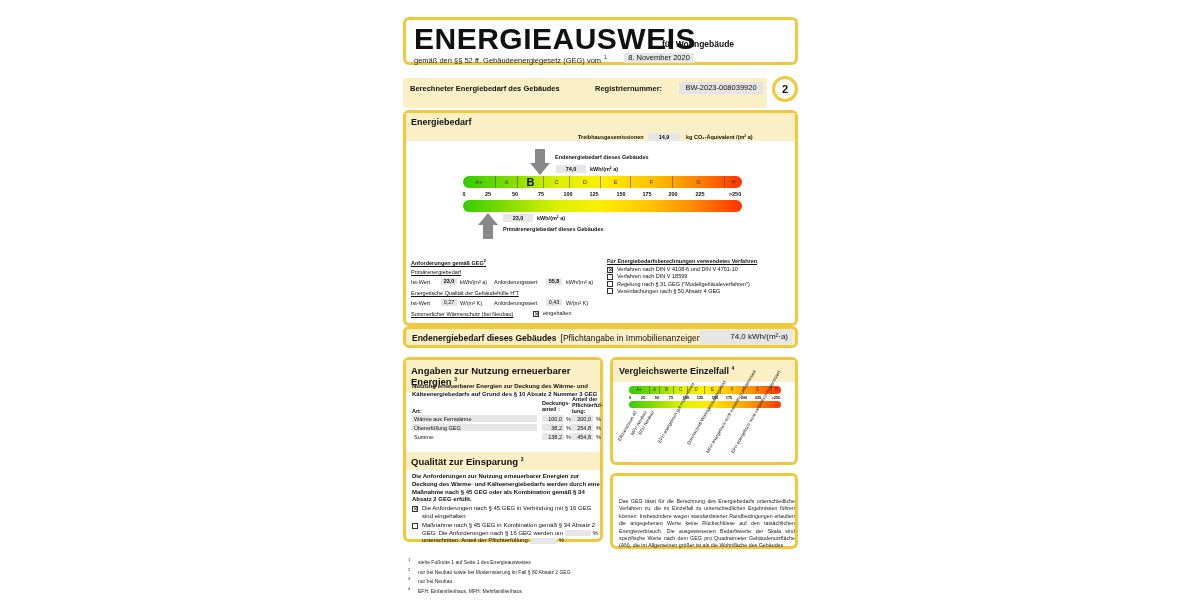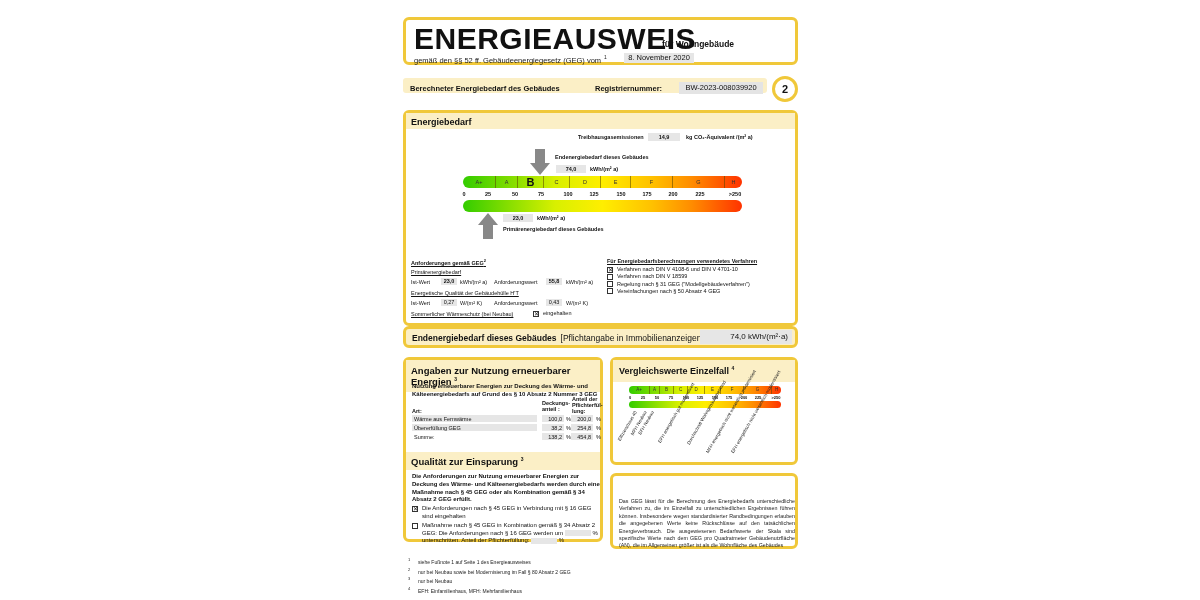--- a/index.html
+++ b/index.html
@@ -10,29 +10,29 @@
 
   
   #title-box { left: 403px; top: 17px; width: 395px; height: 48px; }
   #title-main { position: absolute; left: 8px; top: 4px; font-size: 30px; font-weight: bold; letter-spacing: 0.5px; line-height: 30px; }
   #title-sub { position: absolute; left: 256px; top: 19px; font-size: 8.5px; font-weight: bold; }
   #title-law { position: absolute; left: 8px; top: 34px; font-size: 7.5px; color: #222; }
   #title-sup { font-size: 5px; vertical-align: super; margin-left: 3px; }
   #title-date { position: absolute; left: 218px; top: 33px; width: 70px; height: 10px; background: #e6e6e6; font-size: 7.5px; text-align: center; line-height: 10px; }
 
   
-  #reg-band { position: absolute; left: 403px; top: 78px; width: 364px; height: 15px; background: #fbefc6; border-radius: 3px; }
+  #reg-band { position: absolute; left: 403px; top: 78px; width: 364px; height: 30px; background: #fbefc6; border-radius: 3px; }
   #reg-left { position: absolute; left: 7px; top: 6px; font-size: 7.5px; font-weight: bold; }
   #reg-label { position: absolute; left: 192px; top: 6px; font-size: 7.5px; font-weight: bold; }
   #reg-value { position: absolute; left: 276px; top: 4px; width: 84px; height: 12px; background: #e4e4e4; font-size: 7.5px; text-align: center; line-height: 12px; }
   #page-num { position: absolute; left: 772px; top: 76px; width: 26px; height: 26px; border: 3px solid #f0c83a; border-radius: 50%; font-weight: bold; font-size: 11px; text-align: center; line-height: 20px; background: #fff; }
 
   
   #eb-box { left: 403px; top: 110px; width: 395px; height: 216px; }
-  .sec-head { height: 16px; padding-left: 5px; font-size: 9px; font-weight: bold; line-height: 18px; background: #fbefc6; }
+  .sec-head { height: 28px; padding-left: 5px; font-size: 9px; font-weight: bold; line-height: 18px; background: #fbefc6; }
   .abs { position: absolute; }
   .grey { background: #e6e6e6; text-align: center; }
   .t55 { font-size: 5.5px; }
   .b { font-weight: bold; }
 
   .scale { position: absolute; height: 12px; border-radius: 6px; overflow: hidden;
            background: linear-gradient(to right, #33cc00 0%, #8fe000 20%, #d8f000 33%, #ffee00 50%, #ffc000 68%, #ff8c00 82%, #ff3300 100%); }
   .scale .cell { position: absolute; top: 0; height: 100%; border-left: 1px solid rgba(90,70,0,0.55); font-size: 5.5px; text-align: center; line-height: 12px; color: #333; }
   .scale .cell:first-child { border-left: none; }
   .scale2 { position: absolute; height: 12px; border-radius: 6px;

